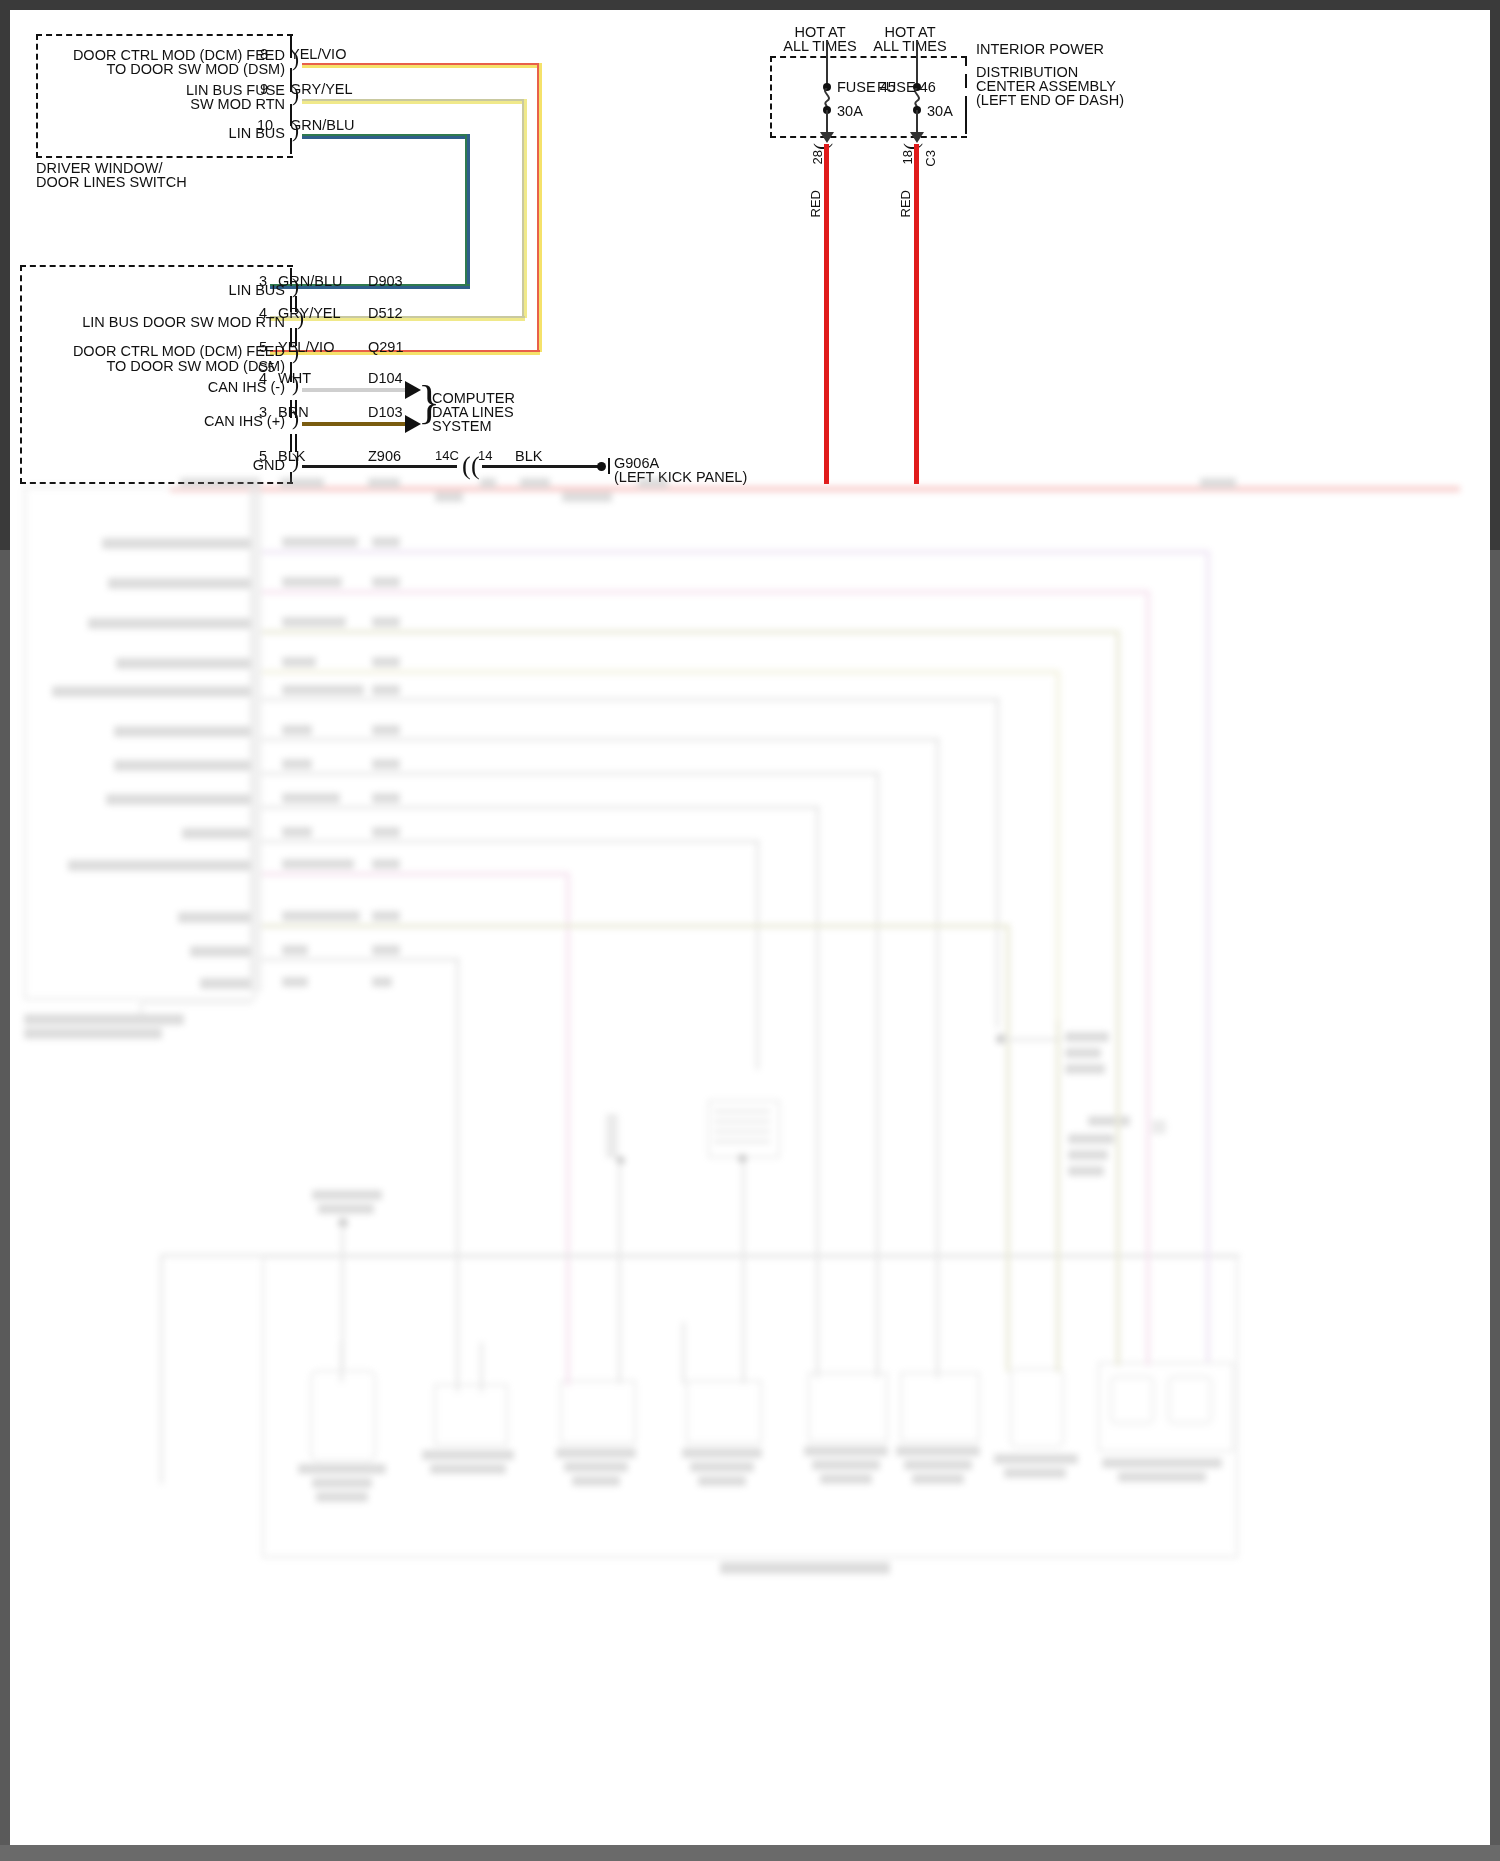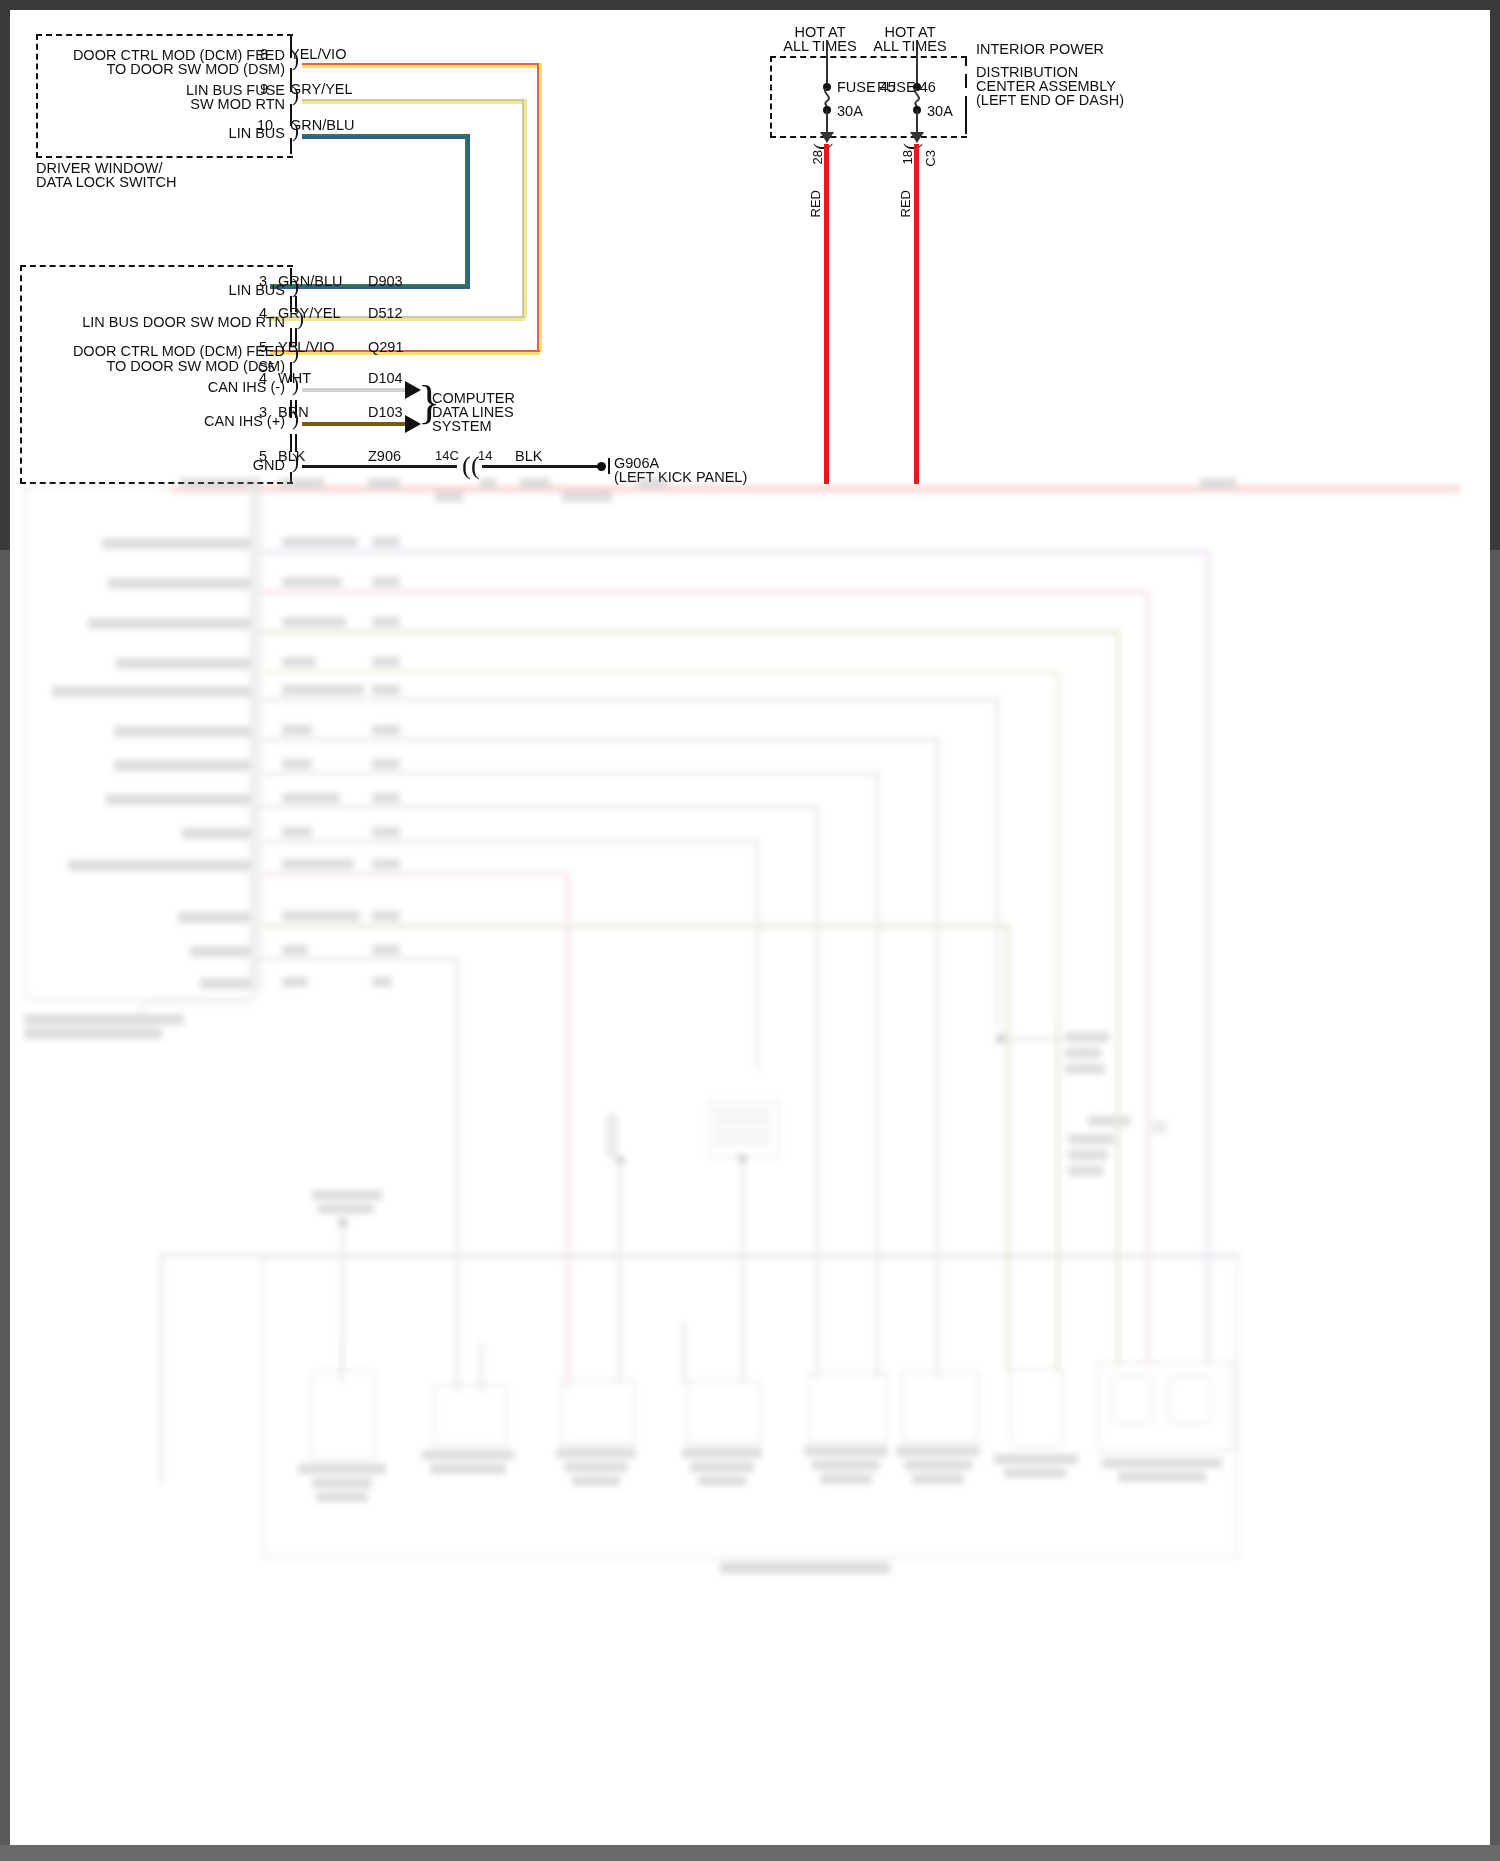--- a/index.html
+++ b/index.html
@@ -127,21 +127,21 @@
     <div class="pin" style="left:282px;top:74px;">)</div>
     <div class="txt" style="left:250px;top:71px;">9</div>
     <div class="txt" style="left:280px;top:71px;">GRY/YEL</div>
 
     <div class="txt r" style="left:40px;top:115px;width:235px;">LIN BUS</div>
     <div class="pin" style="left:282px;top:110px;">)</div>
     <div class="txt" style="left:247px;top:107px;">10</div>
     <div class="txt" style="left:280px;top:107px;">GRN/BLU</div>
 
     <div class="txt" style="left:26px;top:150px;">DRIVER WINDOW/</div>
-    <div class="txt" style="left:26px;top:164px;">DATA LOCK SWITCH</div>
+    <div class="txt" style="left:26px;top:164px;">DOOR LINES SWITCH</div>
 
     <div class="hline w-yelvio" style="left:292px;top:53px;width:238px;"></div>
     <div class="vline w-yelvio-v" style="left:527px;top:53px;height:289px;"></div>
     <div class="hline w-yelvio" style="left:260px;top:340px;width:270px;"></div>
 
     <div class="hline w-gryyel" style="left:292px;top:89px;width:223px;"></div>
     <div class="vline w-gryyel-v" style="left:512px;top:89px;height:219px;"></div>
     <div class="hline w-gryyel" style="left:260px;top:306px;width:255px;"></div>
 
     <div class="hline w-grnblu" style="left:292px;top:124px;width:168px;"></div>

